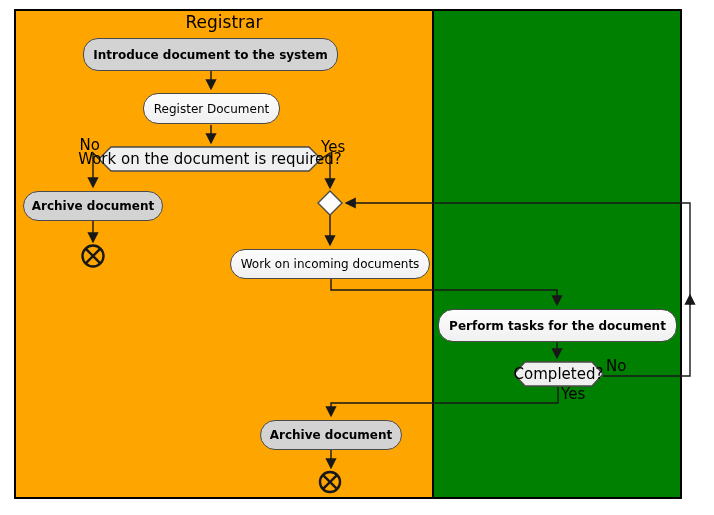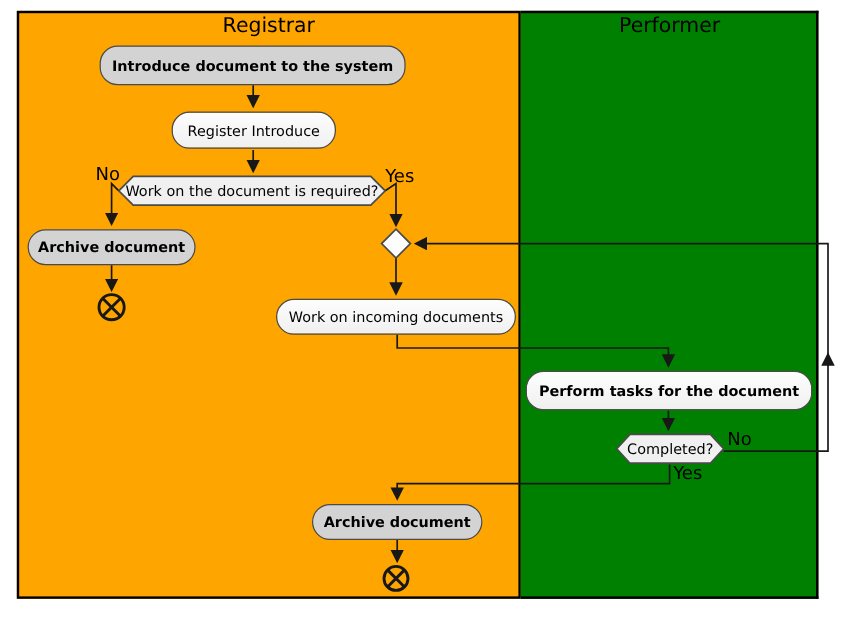--- a/index.html
+++ b/index.html
@@ -25,33 +25,32 @@
     position:absolute;z-index:3;box-sizing:border-box;
     display:flex;align-items:center;justify-content:center;
     font-size:12px;line-height:14px;white-space:nowrap;text-align:center;
     border:1.4px solid var(--border-color,#4a4a4a);border-radius:15px;
   }
   .node.gray{background:var(--node-gray,#d3d3d3);font-weight:bold;}
   .node.white{background:linear-gradient(#fdfdfd,var(--node-white,#efefef));}
   .node.bold{font-weight:bold;}
   .hexlabel{
     position:absolute;z-index:3;display:flex;align-items:center;justify-content:center;
-    font-size:12px;white-space:nowrap;
+    font-size:15px;white-space:nowrap;
   }
   .edge-label{position:absolute;z-index:3;font-size:15px;line-height:12px;}
 </style>
 </head>
 <body>
 
 <div id="stage">
 
   <div class="lane" id="lane-registrar"></div>
   <div class="lane" id="lane-performer"></div>
   <div class="lane-title" id="title-registrar">Registrar</div>
-  <div class="lane-title" id="title-performer">Performer</div>
 
   <svg class="overlay" width="714" height="515">
     <defs>
       <marker id="ah" viewBox="0 0 10 10" refX="7" refY="5" markerWidth="8" markerHeight="8" orient="auto-start-reverse">
         <path d="M0,0 L10,5 L0,10 z" fill="#181818"></path>
       </marker>
     </defs>
 
     <path class="edge" marker-end="url(#ah)" d="M211,71 L211,87"></path>
     <path class="edge" marker-end="url(#ah)" d="M211,125 L211,141"></path>
@@ -76,21 +75,21 @@
       <line class="end-x" x1="100.1" y1="248.9" x2="85.9" y2="263.1"></line>
     </g>
     <g>
       <circle class="end-circle" cx="330" cy="482" r="10"></circle>
       <line class="end-x" x1="323.3" y1="475.3" x2="336.7" y2="488.7"></line>
       <line class="end-x" x1="336.7" y1="475.3" x2="323.3" y2="488.7"></line>
     </g>
   </svg>
 
   <div class="node gray" style="left:83px;top:38px;width:255px;height:33px;">Introduce document to the system</div>
-  <div class="node white" style="left:143px;top:93px;width:137px;height:31px;">Register Introduce</div>
+  <div class="node white" style="left:143px;top:93px;width:137px;height:31px;">Register Document</div>
   <div class="node gray" style="left:23px;top:191px;width:140px;height:30px;">Archive document</div>
   <div class="node white bold" style="left:438px;top:309px;width:239px;height:33px;">Perform tasks for the document</div>
   <div class="node white" style="left:230px;top:249px;width:200px;height:30px;">Work on incoming documents</div>
   <div class="node gray" style="left:260px;top:420px;width:142px;height:30px;">Archive document</div>
 
   <div class="hexlabel" style="left:99px;top:147px;width:222px;height:24px;">Work on the document is required?</div>
   <div class="hexlabel" style="left:514px;top:362px;width:89px;height:24px;">Completed?</div>
 
   <div class="edge-label" style="left:76px;top:139px;width:24px;text-align:right;">No</div>
   <div class="edge-label" style="left:321px;top:141px;">Yes</div>

